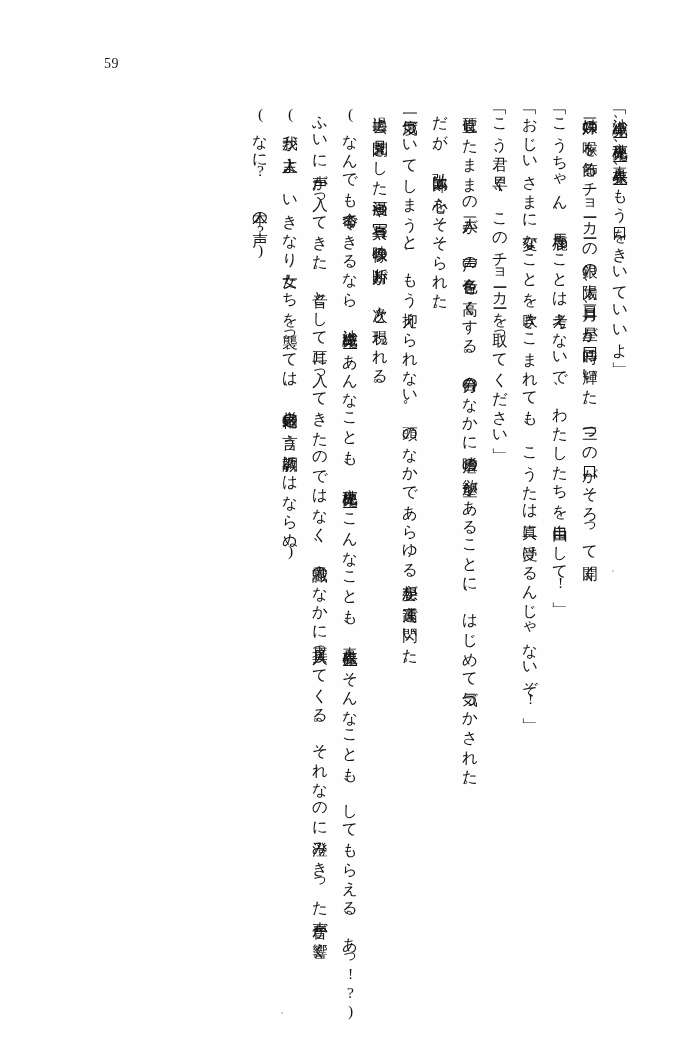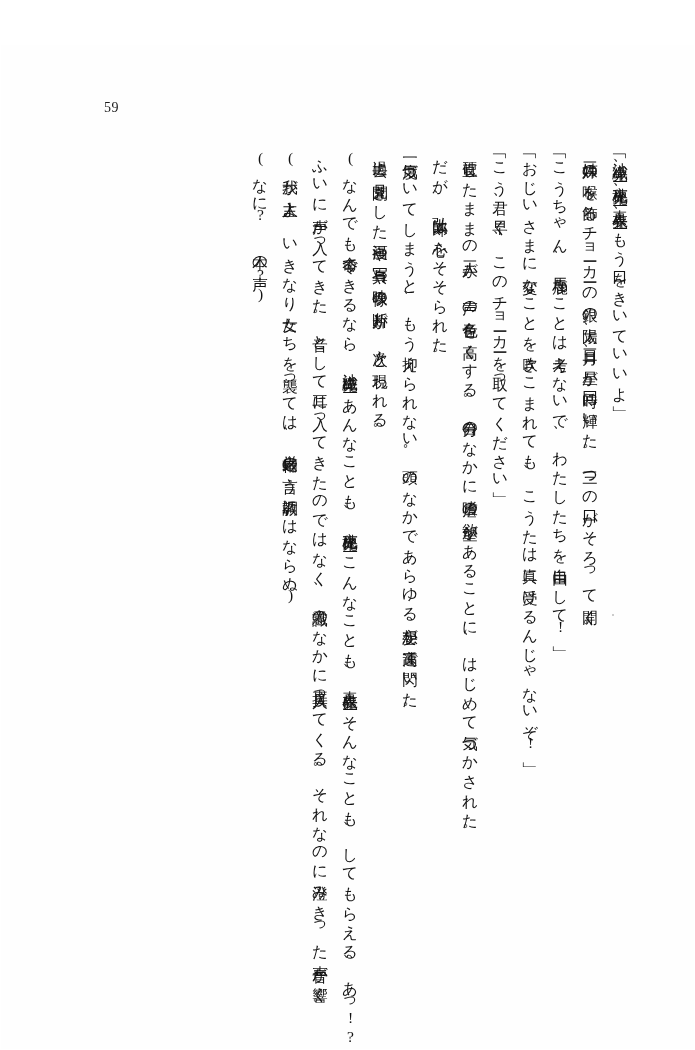--- a/index.html
+++ b/index.html
@@ -12,21 +12,20 @@
     height: 1050px;
     font-family: "Liberation Serif", "DejaVu Serif", serif;
     color: #111111;
     position: relative;
     overflow: hidden;
   }
   .page {
     position: absolute;
     inset: 0;
     background: #fefefe;
-    margin-top: 44px;
   }
   .page-number {
     position: absolute;
     top: 56px;
     left: 104px;
     font-size: 14px;
     letter-spacing: 0.5px;
     color: #1a1a1a;
   }
   .text-block {

